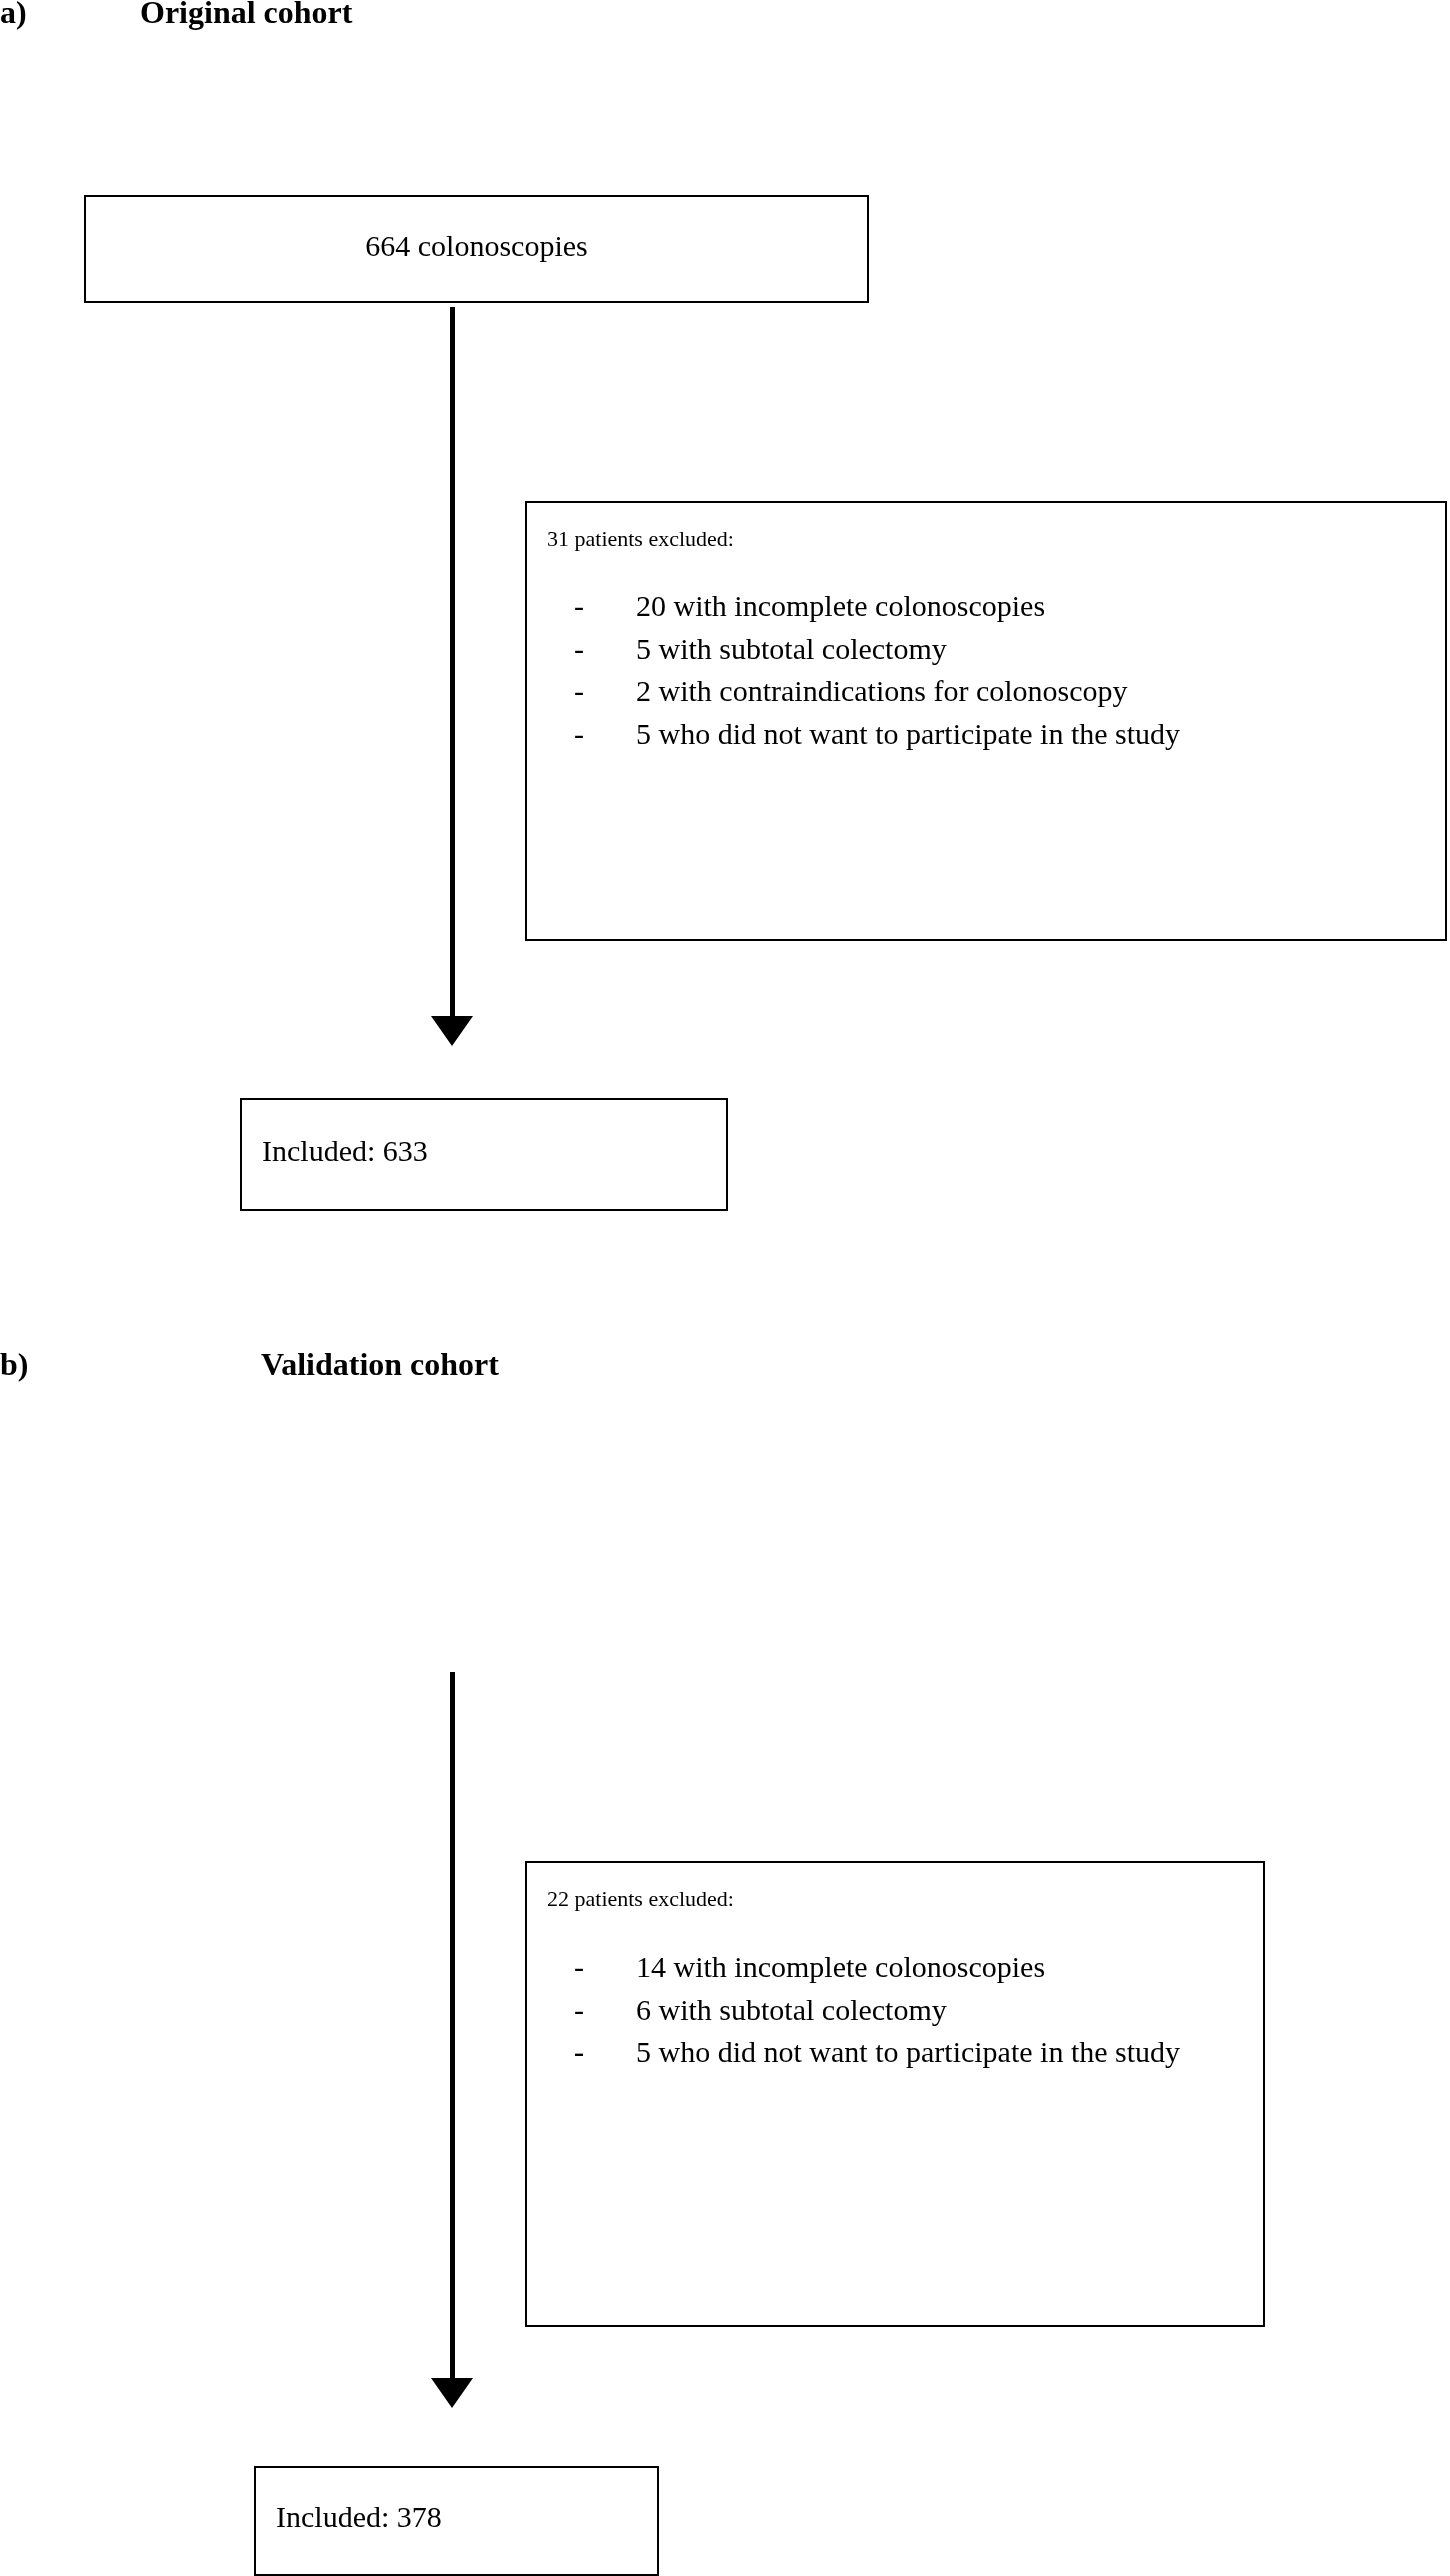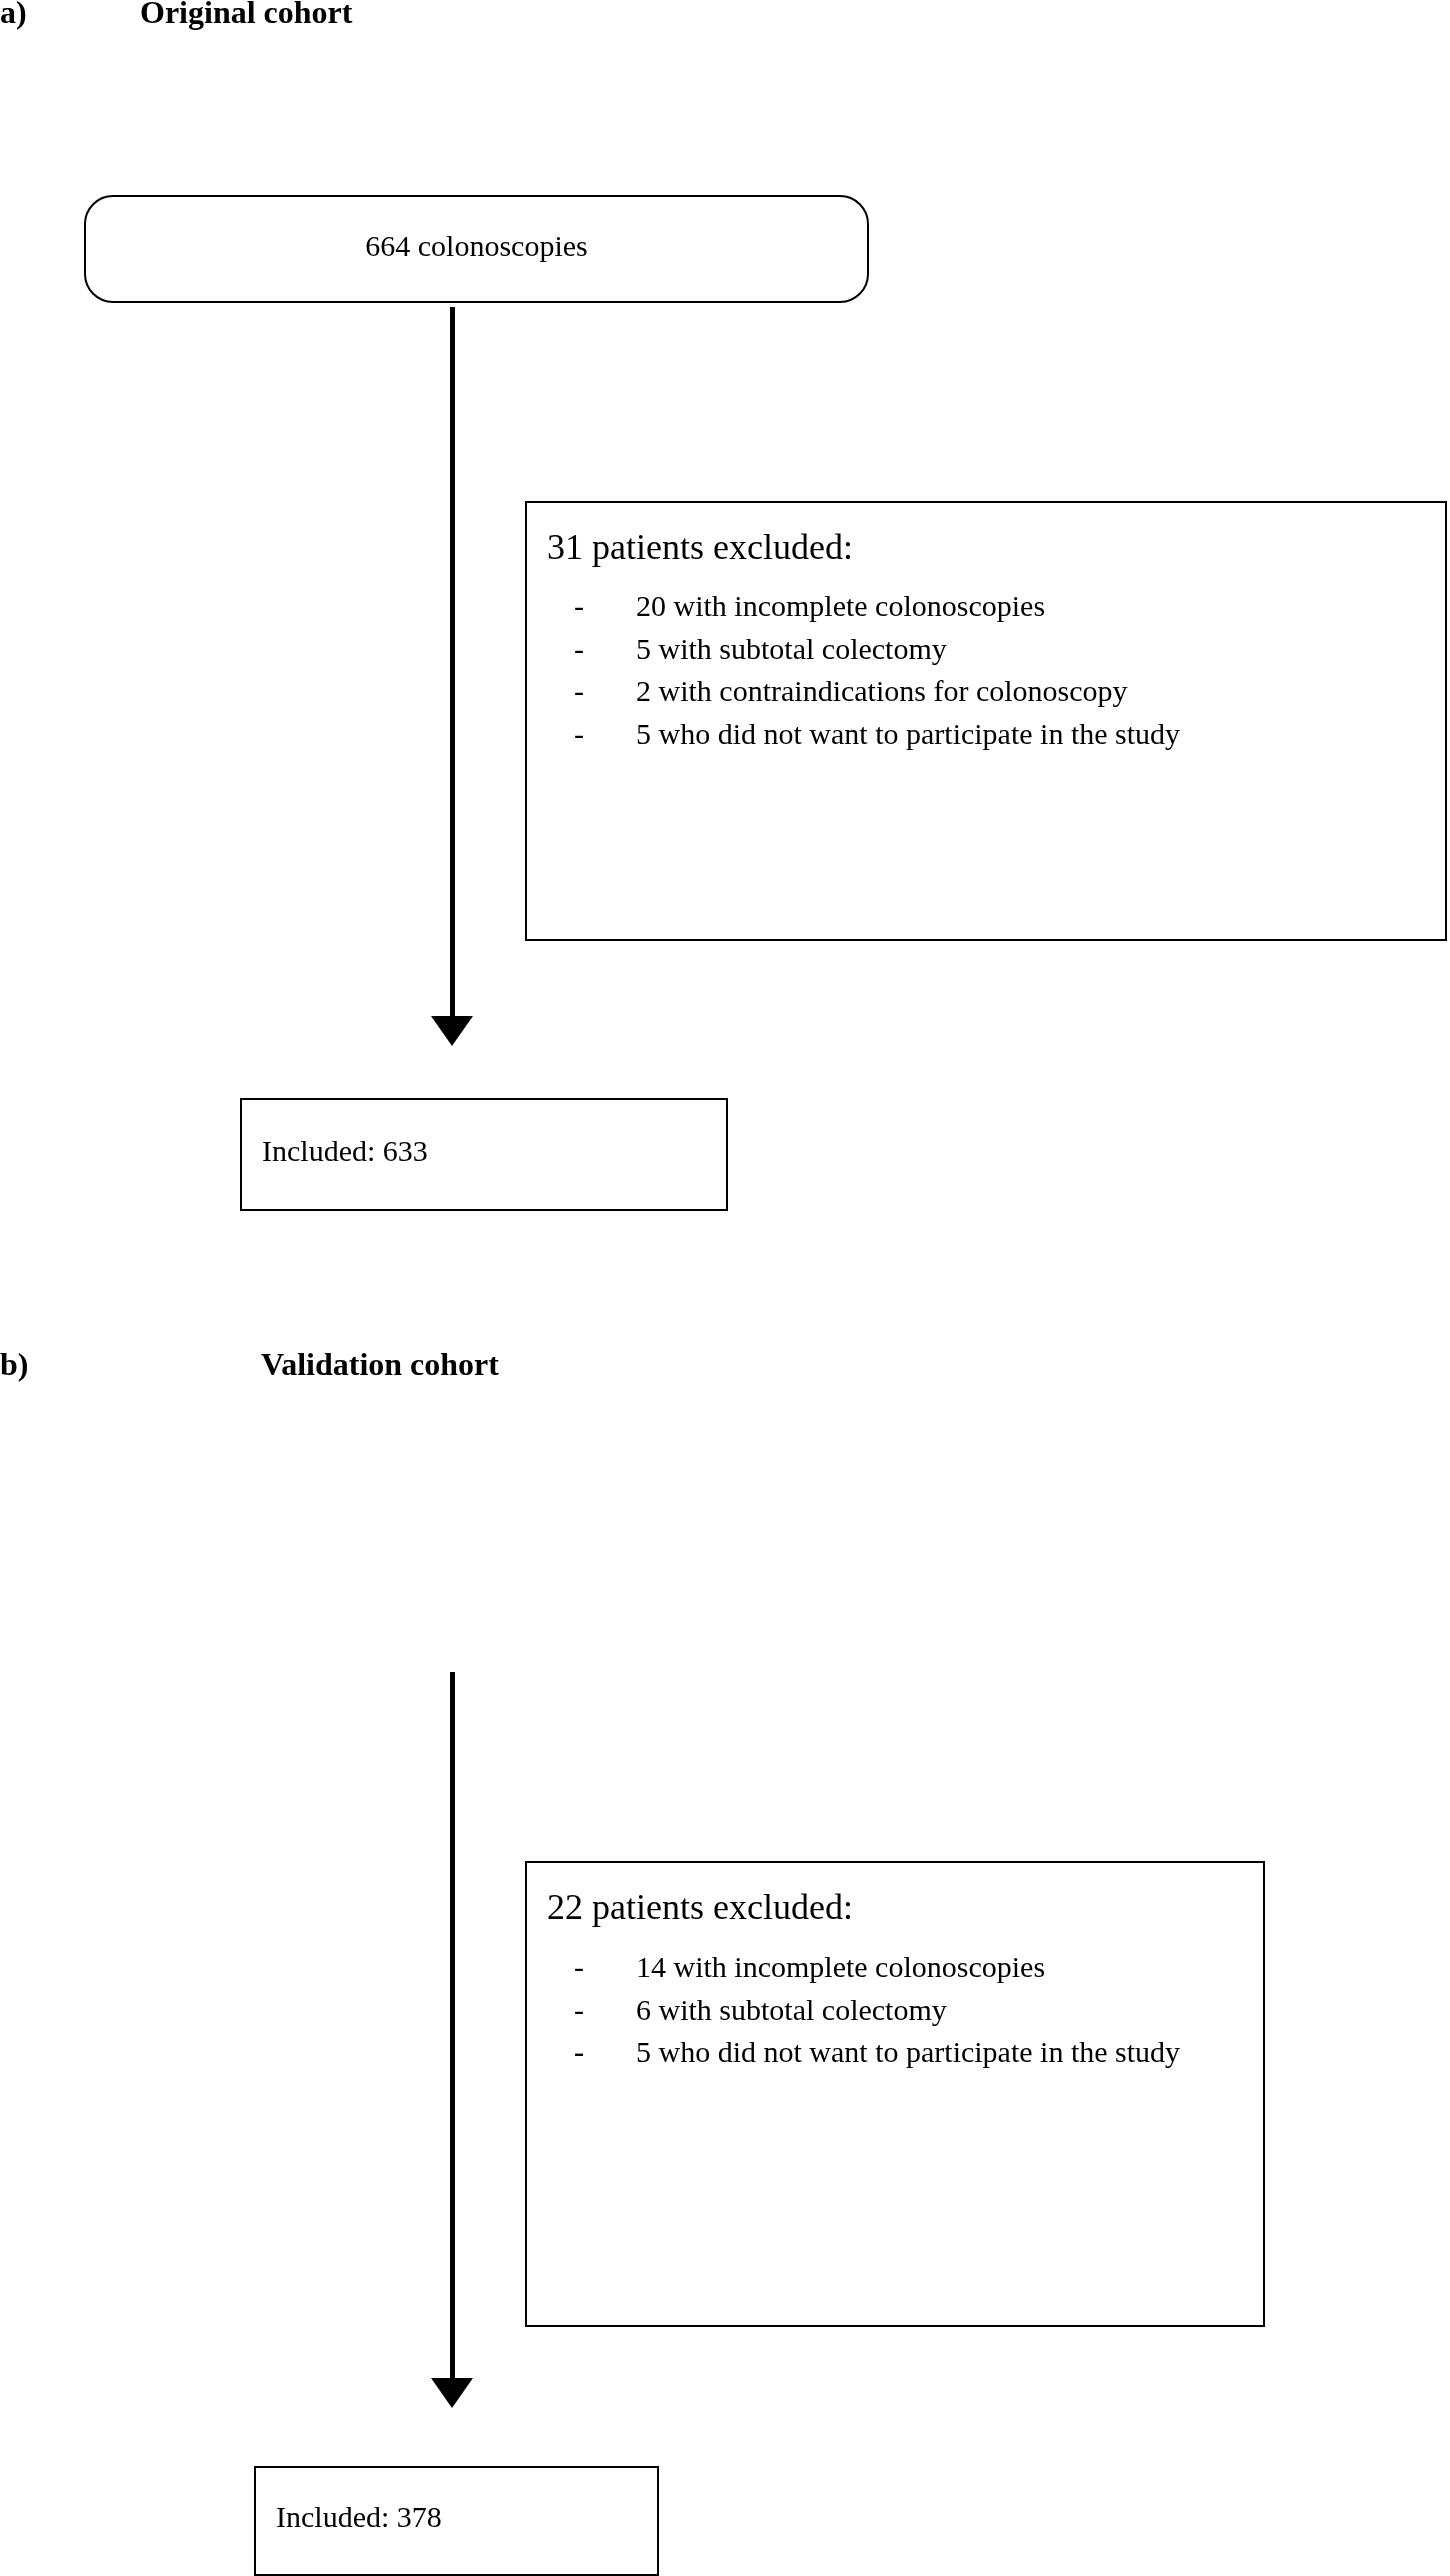--- a/index.html
+++ b/index.html
@@ -61,21 +61,21 @@
 
   
   .excl-box {
     position: absolute;
     box-sizing: border-box;
     border: 2.4px solid #000000;
     background: #ffffff;
   }
   .excl-title {
     position: absolute;
-    font-size: 36px;
+    font-size: 22px;
     line-height: 1.2;
     white-space: nowrap;
   }
   .excl-list {
     position: absolute;
     margin: 0;
     padding: 0;
     list-style: none;
   }
   .excl-item {
@@ -110,21 +110,21 @@
   }
 </style>
 </head>
 <body>
 
 <div id="canvas">
 
   <div class="panel-letter" style="left:0px; top:-3.6px;">a)</div>
   <div class="panel-heading" style="left:140px; top:-3.6px;">Original cohort</div>
 
-  <div class="flow-box" style="left:84px; top:195px; width:785px; height:108px;border-radius:29px;">
+  <div class="flow-box" style="left:84px; top:195px; width:785px; height:108px;">
     <div class="box-text box-center-text" style="top:31px;">664 colonoscopies</div>
   </div>
 
   <div class="arrow-shaft" style="left:450px; top:307px; height:714px;"></div>
   <div class="arrow-head" style="left:431px; top:1016px;"></div>
 
   <div class="excl-box" style="left:525px; top:501px; width:922px; height:440px;">
     <div class="excl-title" style="left:20px; top:22.5px;">31 patients excluded:</div>
     <ul class="excl-list" id="excl-list-a" style="left:47px; top:83px; width:849px;">
         <li class="excl-item"><span class="excl-dash">-</span><span>20 with incomplete colonoscopies</span></li>

